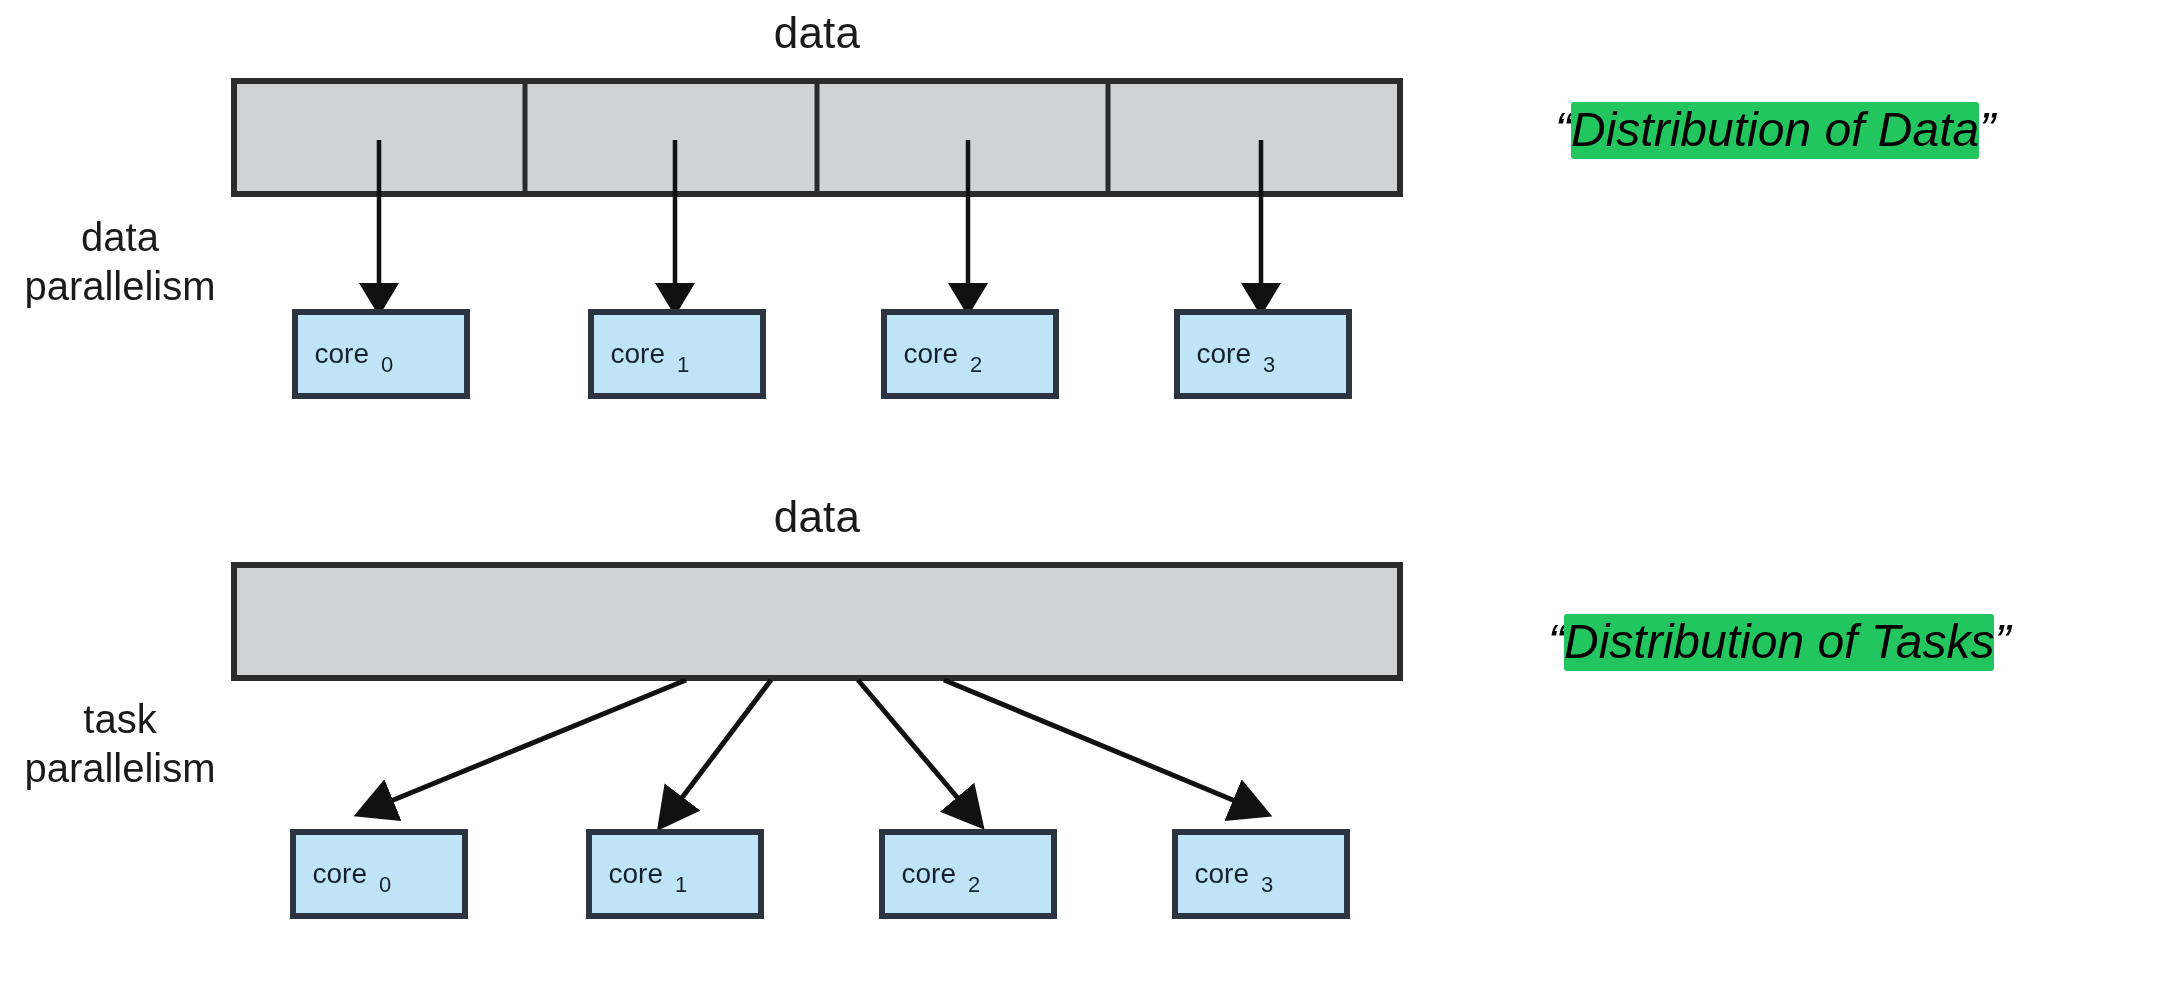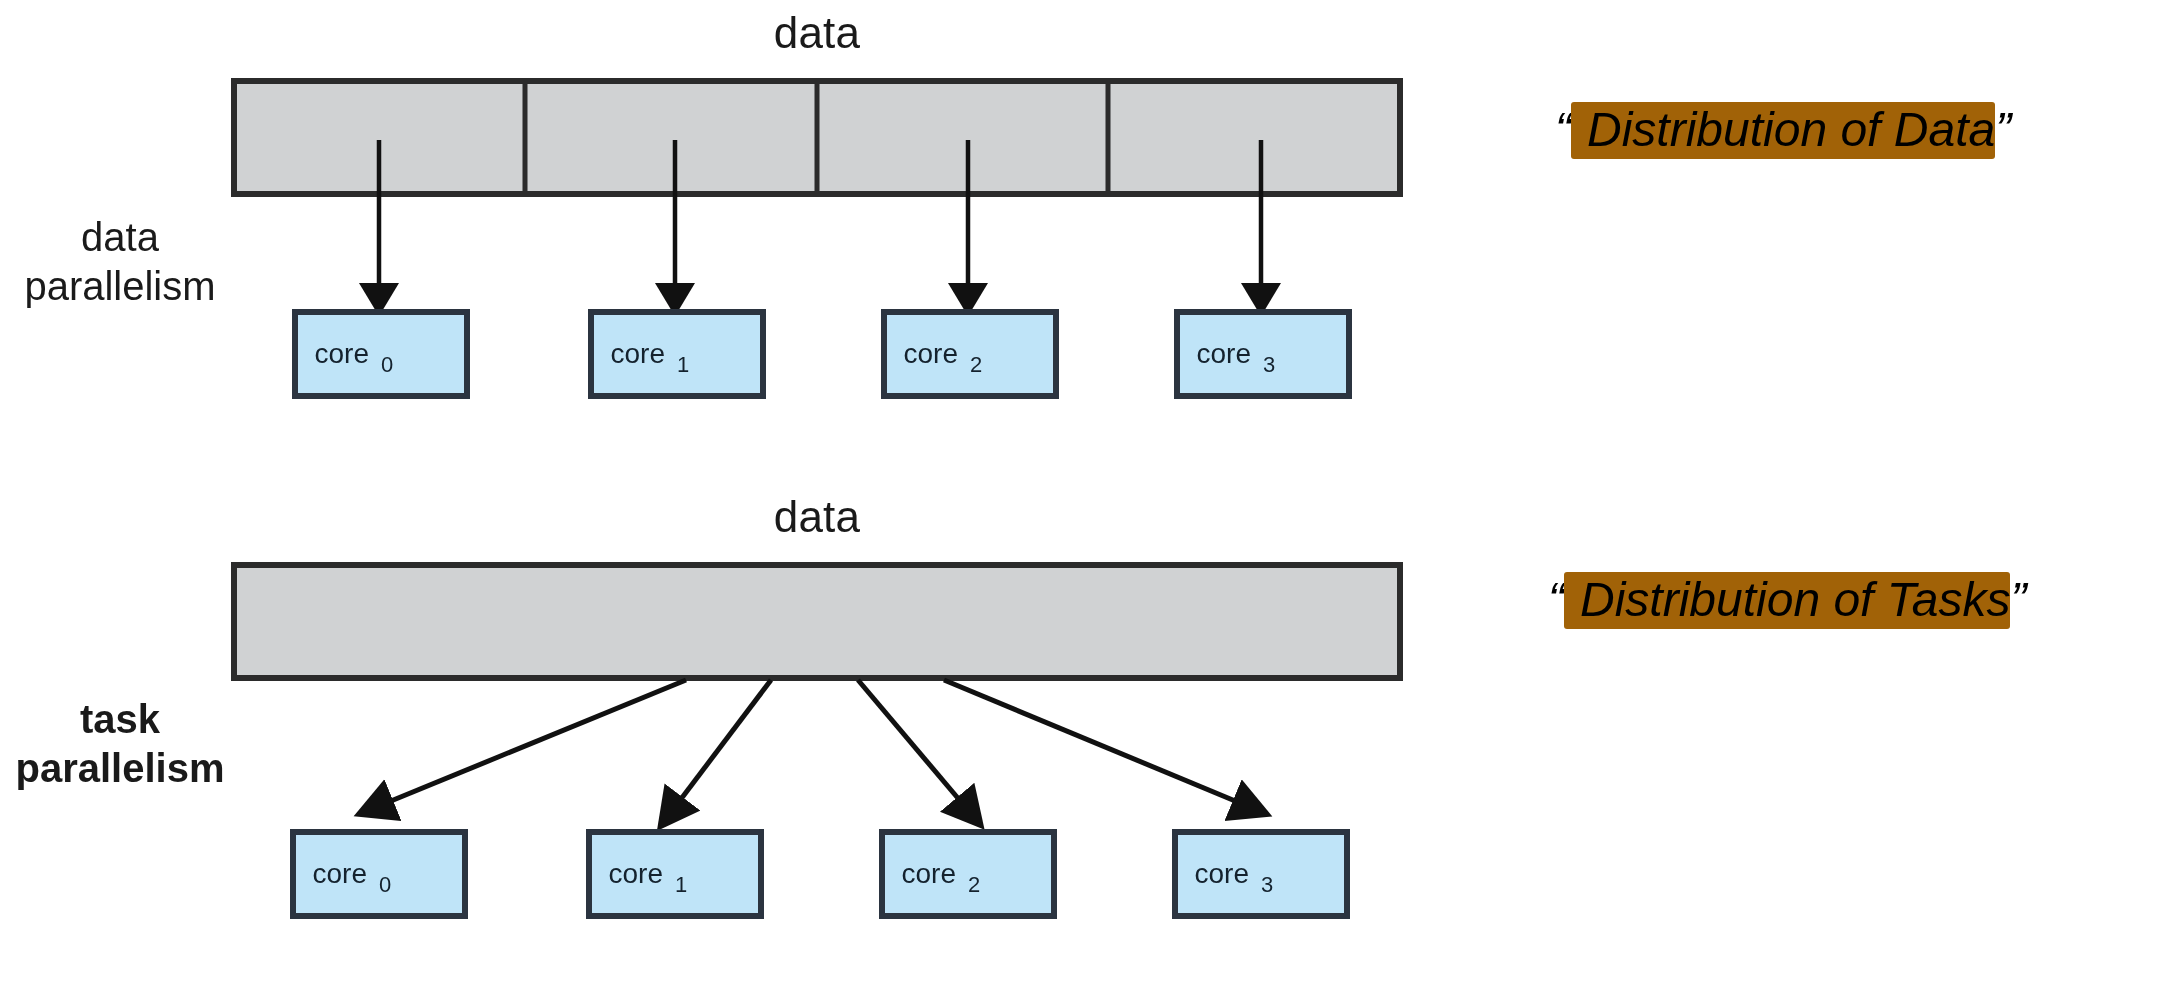--- a/index.html
+++ b/index.html
@@ -43,22 +43,22 @@
     text-align: center;
     color: #1a1a1a;
   }
   .annotation {
     font-size: 48px;
     font-style: italic;
     color: #000000;
     white-space: nowrap;
   }
   .annotation .hl {
-    background: #a16207;
-    padding: 1px 0 3px 16px;
+    background: #22c55e;
+    padding: 1px 0 3px 0;
     border-radius: 3px;
     margin-top: 44px;
   }
   .annotation .q {
     background: transparent;
   }
   .caption-ko {
     font-size: 34px;
     color: #1a1a1a;
     white-space: nowrap;
@@ -156,18 +156,18 @@
   </svg>
 
   <div class="overlay-text section-title" style="left:234px; top:8px; width:1166px;">data</div>
 
   <div class="overlay-text side-label" style="left:10px; top:213px; width:220px;"><span>data</span><br><span>parallelism</span></div>
 
   <div class="overlay-text annotation" style="left:1555px; top:102px;"><span class="q">“</span><span class="hl">Distribution of Data</span><span class="q">”</span></div>
 
   <div class="overlay-text section-title" style="left:234px; top:492px; width:1166px;">data</div>
 
-  <div class="overlay-text side-label" style="left:10px; top:695px; width:220px;font-weight:bold;"><span>task</span><br><span>parallelism</span></div>
+  <div class="overlay-text side-label" style="left:10px; top:695px; width:220px;"><span>task</span><br><span>parallelism</span></div>
 
-  <div class="overlay-text annotation" style="left:1548px; top:572px;"><span class="q">“</span><span class="hl">Distribution of Tasks</span><span class="q">”</span></div>
+  <div class="overlay-text annotation" style="left:1548px; top:614px;"><span class="q">“</span><span class="hl">Distribution of Tasks</span><span class="q">”</span></div>
 
 
 </div>
 
 </body></html>

